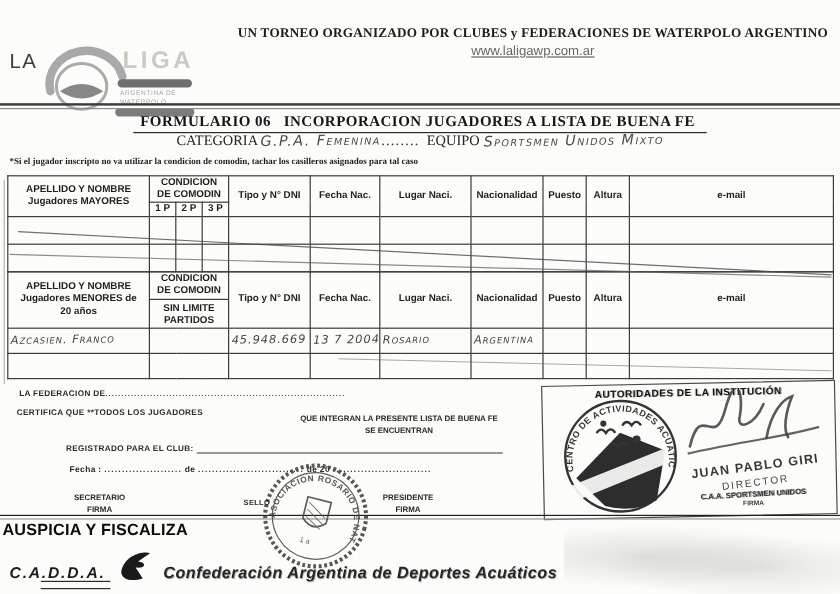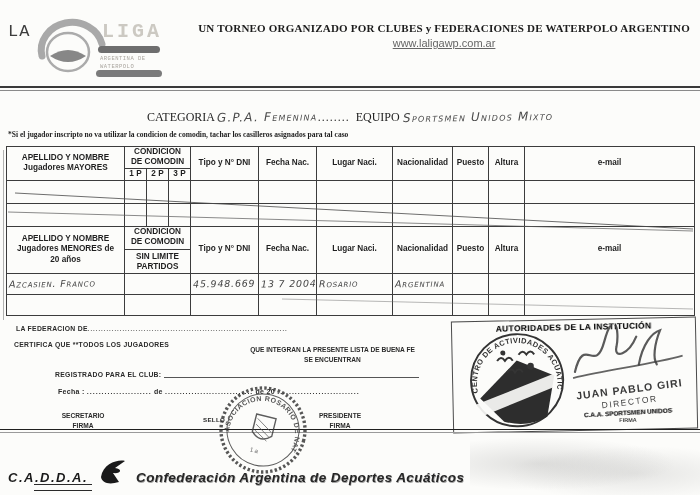--- a/index.html
+++ b/index.html
@@ -8,21 +8,21 @@
   .abs{position:absolute;}
 
   
   .hdr-org{font-family:"Liberation Serif",serif;font-weight:bold;font-size:11px;letter-spacing:.2px;color:#1c1c1c;}
   .hdr-web{font-size:11px;color:#666;text-decoration:underline;margin-top:3px;}
   .hdr-mail{font-size:13.5px;font-weight:bold;color:#101010;margin-top:2px;}
   .hdr-block{right:10px;top:22px;text-align:center;}
   .hdr-rule{left:0;right:0;top:86px;border-top:2px solid #3a3a3a;border-bottom:1px solid #8a8a8a;height:2px;}
 
   
-  .logo{left:6px;top:8px;width:165px;height:74px;font-family:Liberation Mono, monospace;}
+  .logo{left:6px;top:28px;width:165px;height:74px;}
   .logo-la{position:absolute;left:2px;top:14px;font-size:17px;color:#3d3d3d;letter-spacing:1px;}
   .logo-liga{position:absolute;left:96px;top:12px;font-size:20px;font-weight:bold;color:#ccc9c2;letter-spacing:3px;text-align:right;}
   .logo-bar1{position:absolute;left:92px;top:38px;width:62px;height:7px;background:#6e6e6e;border-radius:4px;}
   .logo-sub{position:absolute;left:94px;top:47px;font-size:5.5px;color:#a9a59e;letter-spacing:.5px;line-height:1.4;}
   .logo-bar2{position:absolute;left:90px;top:62px;width:66px;height:7px;background:#7b7b7b;border-radius:4px;}
 
   
   .form-title{left:0;right:0;top:92px;text-align:center;font-family:"Liberation Serif",serif;}
   .form-title .t{display:inline-block;font-weight:bold;font-size:12.5px;letter-spacing:.4px;color:#161616;
                  border-bottom:1.5px solid #2a2a2a;padding:0 10px 1px 6px;}
@@ -97,20 +97,25 @@
     </div>
     <div class="logo-bar2"></div>
   </div>
 
   <div class="abs hdr-block">
     <div class="hdr-org">UN TORNEO ORGANIZADO POR CLUBES y FEDERACIONES DE WATERPOLO ARGENTINO</div>
     <div class="hdr-web">www.laligawp.com.ar</div>
   </div>
   <div class="abs hdr-rule"></div>
 
+  <div class="abs form-title">
+    <span class="t">
+      <span>FORMULARIO 06</span>&nbsp;&nbsp;&nbsp;<span>INCORPORACION JUGADORES A LISTA DE BUENA FE</span>
+    </span>
+  </div>
   <div class="abs footnote">*Si el jugador inscripto no va utilizar la condicion de comodin, tachar los casilleros asignados para tal caso</div>
   <div class="abs cat-line">
     <span>CATEGORIA</span>
     <span class="hw">G.P.A. Femenina</span><span class="dots">........</span>&nbsp;
     <span>EQUIPO</span>
     <span class="hw">Sportsmen Unidos Mixto</span>
   </div>
 
   <div class="abs scan-edge"></div>
 
@@ -314,20 +319,21 @@
       <path d="M70,40 C74,20 84,8 92,6 C86,20 84,34 88,40" fill="none" stroke="#3d3d3d" stroke-width="2.2" stroke-linecap="round" opacity=".85"></path>
       <path d="M4,52 C40,44 84,40 114,32" fill="none" stroke="#3d3d3d" stroke-width="1.8" opacity=".8"></path>
     </svg>
     <div class="auto-name">JUAN PABLO GIRI</div>
     <div class="auto-role">DIRECTOR</div>
     <div class="auto-club">C.A.A. SPORTSMEN UNIDOS</div>
     <div class="auto-firma">FIRMA</div>
   </div>
 
   <div class="abs foot-rule"></div>
+  <div class="abs auspicia">AUSPICIA Y FISCALIZA</div>
   <div class="abs cadda-row">
     <span class="cadda-txt"><span>C.A.D.D.A.</span>
       <span class="cadda-under"></span>
     </span>
     <svg width="30" height="26" viewBox="0 0 30 26">
       <path d="M4,18 C6,4 22,0 28,2 L18,9 C26,10 24,15 16,14 L22,23 C12,26 5,24 4,18 Z" fill="#1a1a1a"></path>
     </svg>
     <span class="confed">Confederación Argentina de Deportes Acuáticos</span>
   </div>
   <div class="abs noise"></div>

